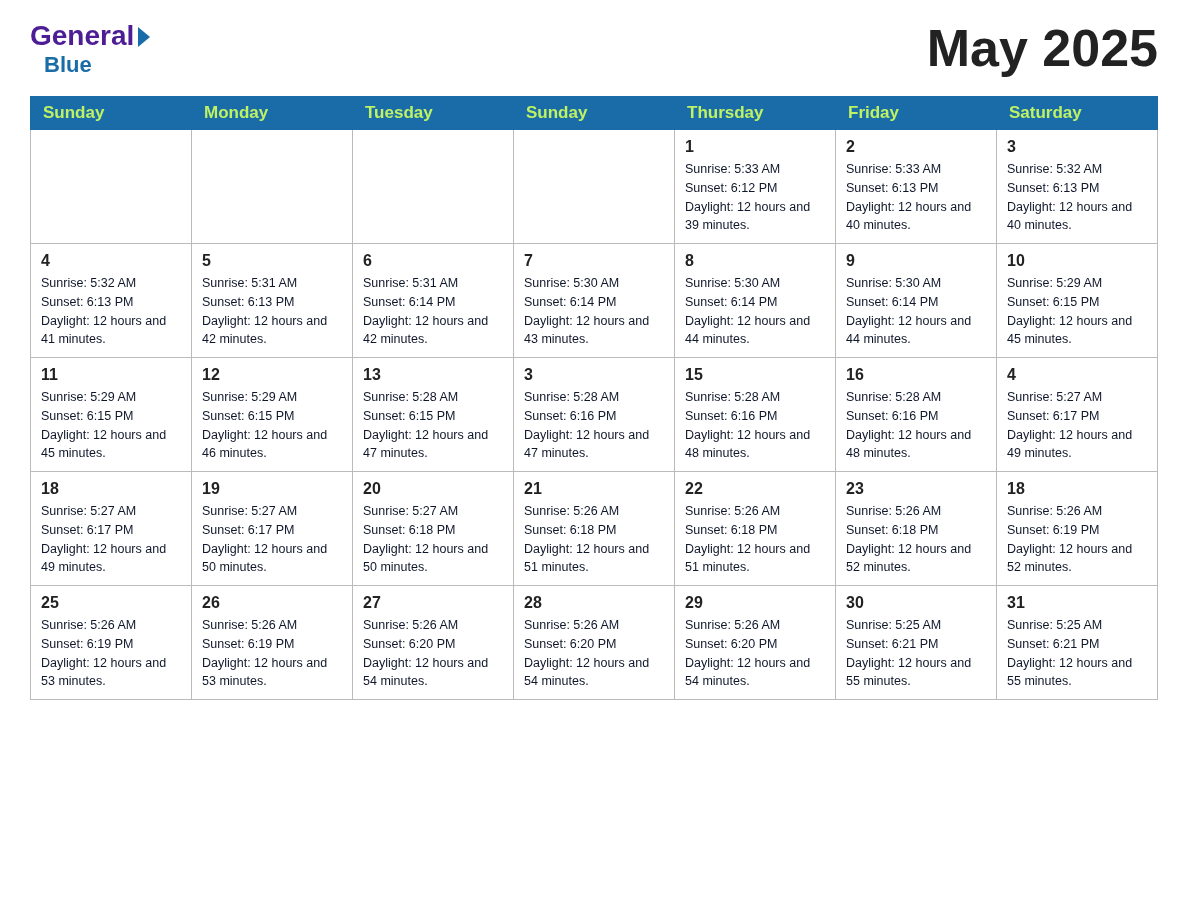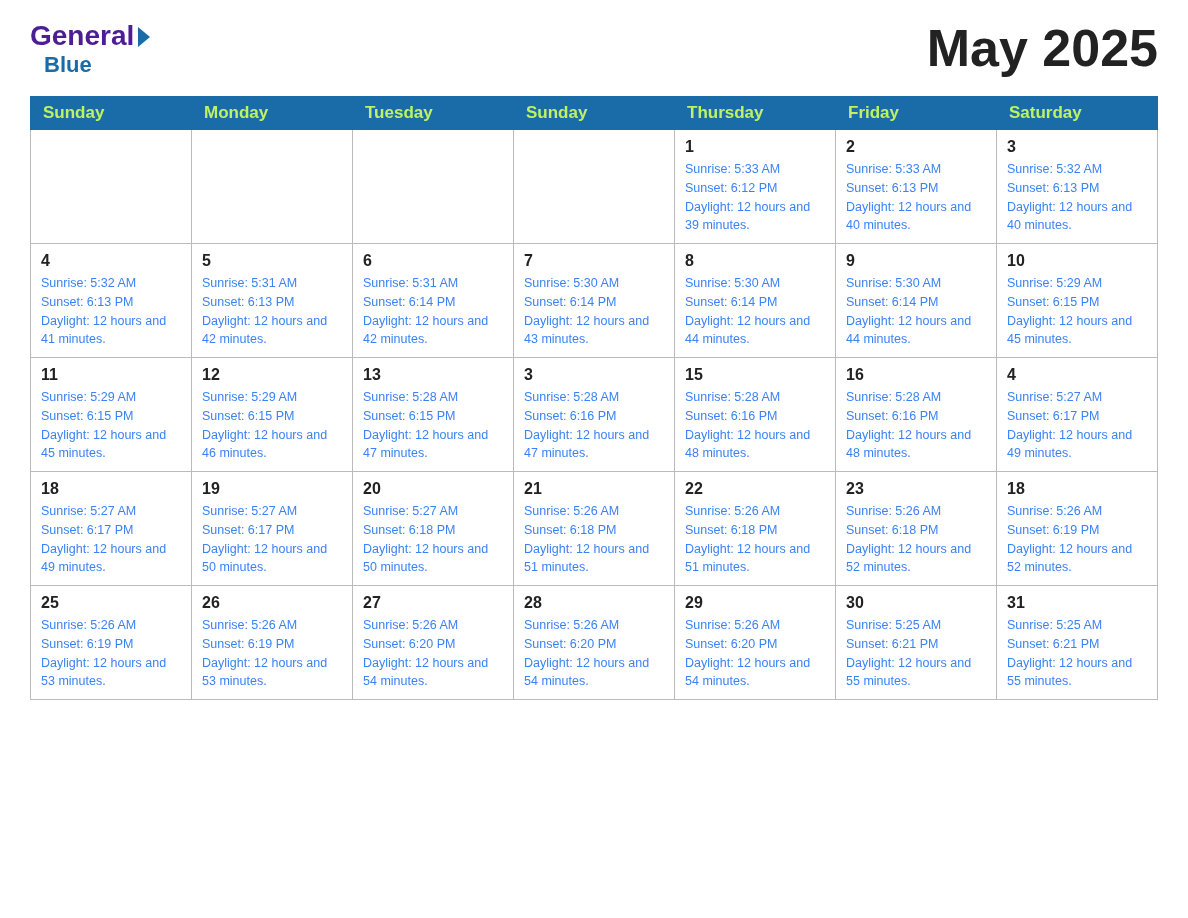--- a/index.html
+++ b/index.html
@@ -82,21 +82,21 @@
       min-height: 100px;
     }
     .day-number {
       font-size: 16px;
       font-weight: bold;
       color: #222;
       margin-bottom: 4px;
     }
     .day-info {
       font-size: 12.5px;
-      color: #3b82f6;
+      color: #0f172a;
       line-height: 1.5;
     }
     .empty-cell {
       background: #fff;
     }
     tr.week-row td {
       height: 110px;
     }
   </style>
 </head>

